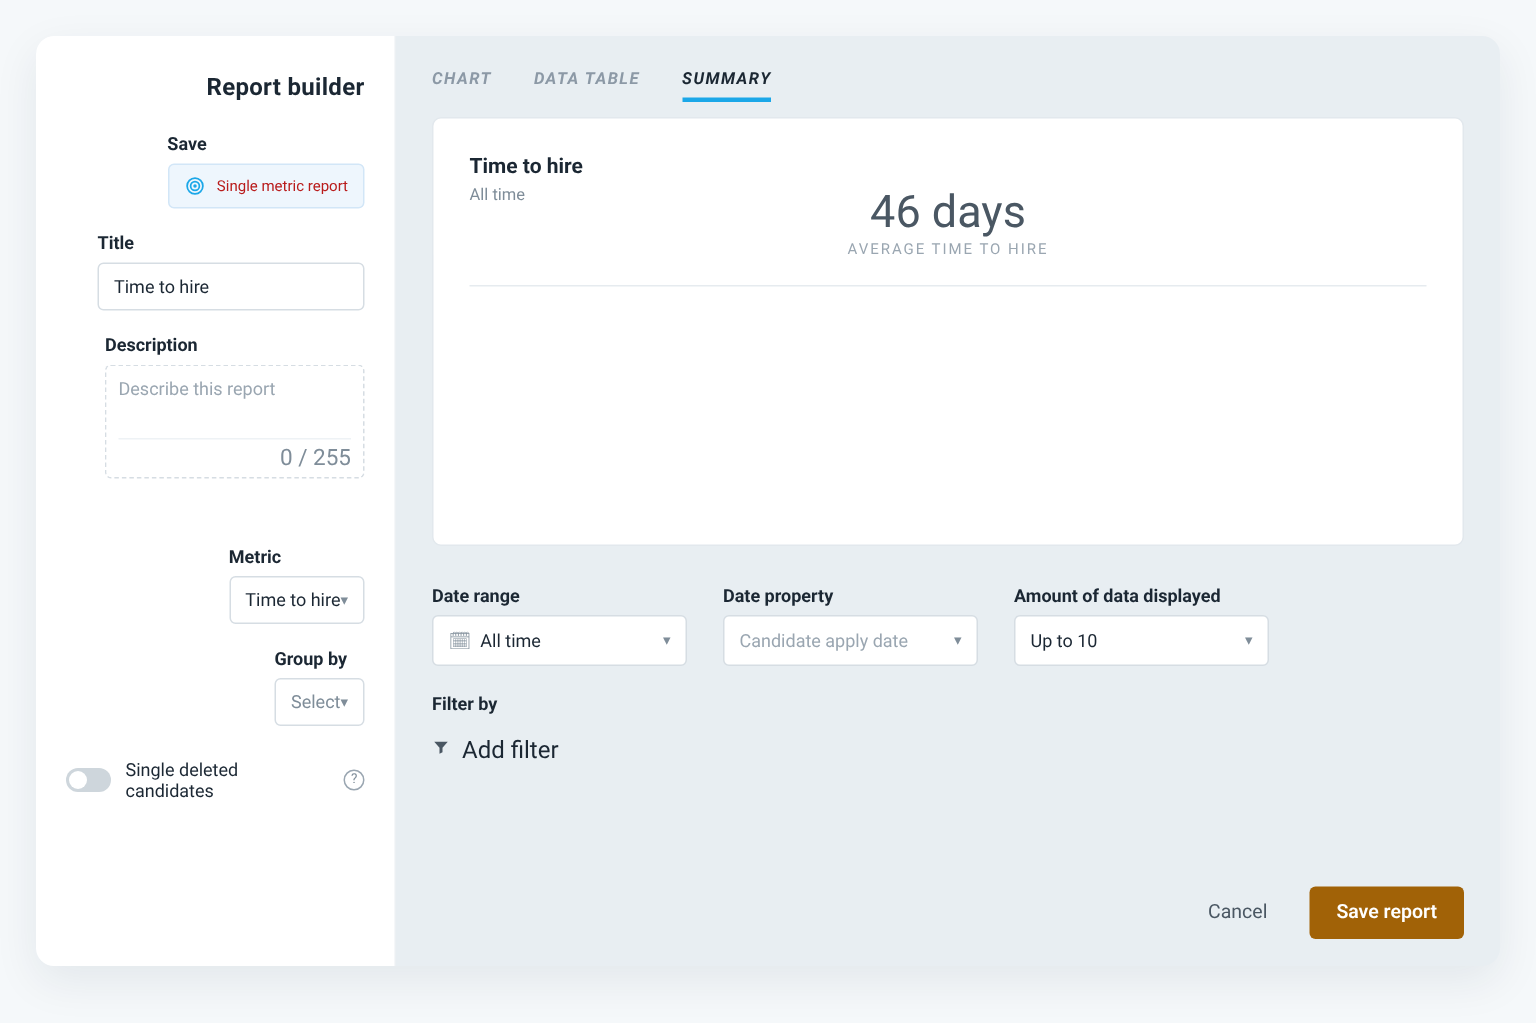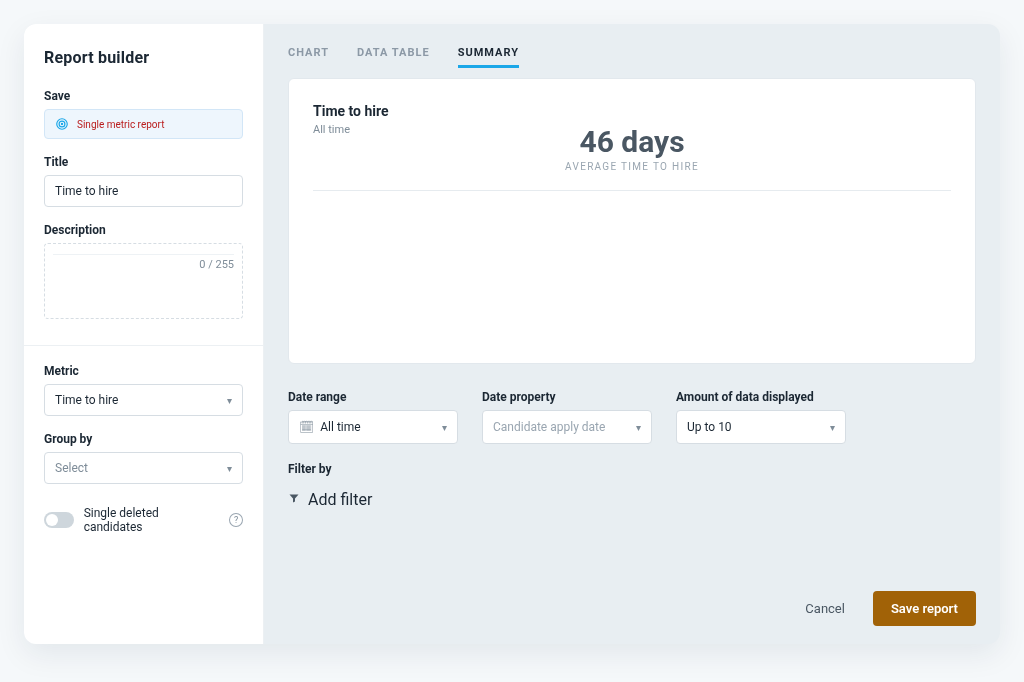--- a/index.html
+++ b/index.html
@@ -4,21 +4,21 @@
 <style>
   * { box-sizing: border-box; margin: 0; padding: 0; font-family: -apple-system, BlinkMacSystemFont, "Segoe UI", Roboto, Helvetica, Arial, sans-serif; }
   body { background: #f5f8fa; padding: 24px; width: 1024px; height: 682px; overflow: hidden; }
   .app {
     width: 976px; height: 620px; background: #e8eef2; border-radius: 12px;
     box-shadow: 0 10px 30px rgba(0,40,70,0.08);
     display: flex; overflow: hidden; position: relative;
   }
   .sidebar {
     width: 240px; background: #fff; border-right: 1px solid #ecf0f3;
-    padding: 24px 20px 20px 20px; display: flex; flex-direction: column;
+    padding: 24px 20px 20px 20px; display: flex; flex-direction: column; align-items: flex-end;
   }
   .sidebar h1 { font-size: 16px; font-weight: 700; color: #1b2733; letter-spacing: 0.2px; margin-bottom: 22px; }
   .field { margin-bottom: 16px; }
   .field-label { font-size: 12px; font-weight: 700; color: #1b2733; margin-bottom: 6px; display:block; }
   .type-pill {
     display: flex; align-items: center; gap: 8px;
     background: #eef6fd; border: 1px solid #d2e6f7; border-radius: 4px;
     padding: 7px 10px; width: 100%;
   }
   .type-pill svg { flex: 0 0 auto; }
@@ -32,46 +32,46 @@
   .chev { color: #7f8d99; font-size: 10px; }
   .textarea-wrap {
     border: 1px dashed #d6dde3; border-radius: 4px; background: #fff;
     padding: 8px 8px 4px 8px; height: 76px; display:flex; flex-direction:column;
   }
   .textarea {
     flex: 1; width: 100%; border: none; resize: none; outline: none;
     font-size: 12px; color: #1b2733;
   }
   .textarea::placeholder { color: #9aa6b1; }
-  .char-count { text-align: right; font-size: 11px; color: #7f8d99; border-top: 1px solid #eef2f5; padding-top: 3px; margin-top: 2px; }
+  .char-count { text-align: right; font-size: 15px; color: #7f8d99; border-top: 1px solid #eef2f5; padding-top: 3px; margin-top: 2px; }
   .divider { border: none; border-top: 1px solid #ecf0f3; margin: 10px -20px 18px -20px; }
   .toggle-row { display:flex; align-items:center; gap:10px; margin-top: 6px; }
   .toggle {
     width: 30px; height: 16px; border-radius: 999px; background: #ced6dc; position: relative; cursor:pointer;
   }
   .toggle::after {
     content:""; position:absolute; left:2px; top:2px; width:12px; height:12px; background:#fff; border-radius:50%;
   }
   .toggle-label { font-size: 12px; color: #1b2733; }
   .help { width:14px; height:14px; border-radius:50%; border:1px solid #9aa6b1; color:#7f8d99; font-size:9px; display:flex; align-items:center; justify-content:center; cursor:pointer; }
 
   .main { flex: 1; padding: 0 24px 0 24px; display:flex; flex-direction:column; overflow: hidden; }
-  .tabs { display:flex; gap: 28px; padding: 22px 0 10px 0; }
+  .tabs { display:flex; gap: 28px; padding: 22px 0 10px 0; font-style: italic; }
   .tab { font-size: 11px; letter-spacing: 1px; font-weight: 700; color: #8c99a6; text-transform: uppercase; cursor:pointer; padding-bottom: 6px; border-bottom: 3px solid transparent; }
   .tab.active { color: #1b2733; border-bottom-color: #1ba7e8; }
 
   .card {
     background: #fff; border: 1px solid #e2e8ed; border-radius: 6px;
     padding: 24px 24px 20px 24px; height: 286px;
   }
   .card-title { font-size: 14px; font-weight: 700; color: #1b2733; }
   .card-sub { font-size: 11px; color: #7f8d99; margin-top: 4px; }
   .card hr { border:none; border-top:1px solid #e6ebef; margin-top: 18px; }
   .metric-center { text-align: center; margin-top: -12px; }
-  .metric-value { font-size: 30px; font-weight: 700; color: #4a5763; }
+  .metric-value { font-size: 30px; font-weight: 400; color: #4a5763; }
   .metric-label { font-size: 10px; letter-spacing: 1.3px; color: #9aa6b1; margin-top: 2px; }
 
   .controls { display:flex; gap: 24px; margin-top: 26px; }
   .control { width: 170px; }
   .control .select { height: 34px; }
   .cal-icon { color:#7f8d99; margin-right:6px; font-size:12px; }
   .filterby { margin-top: 18px; }
   .addfilter { display:flex; align-items:center; gap:8px; font-size:16px; color:#1b2733; cursor:pointer; margin-top:8px; padding:6px 0;}
   .addfilter .ficon { color:#4a5763; font-size:12px; }
 
@@ -106,20 +106,21 @@
     </div>
 
     <div class="field">
       <span class="field-label">Title</span>
       <input class="input" value="Time to hire" style="">
     </div>
 
     <div class="field">
       <span class="field-label">Description</span>
       <div class="textarea-wrap">
+        <textarea class="textarea" placeholder="Describe this report" style=""></textarea>
         <div class="char-count">0 / 255</div>
       </div>
     </div>
 
     <hr class="divider">
 
     <div class="field">
       <span class="field-label">Metric</span>
       <div class="select">
         <span>Time to hire</span>

